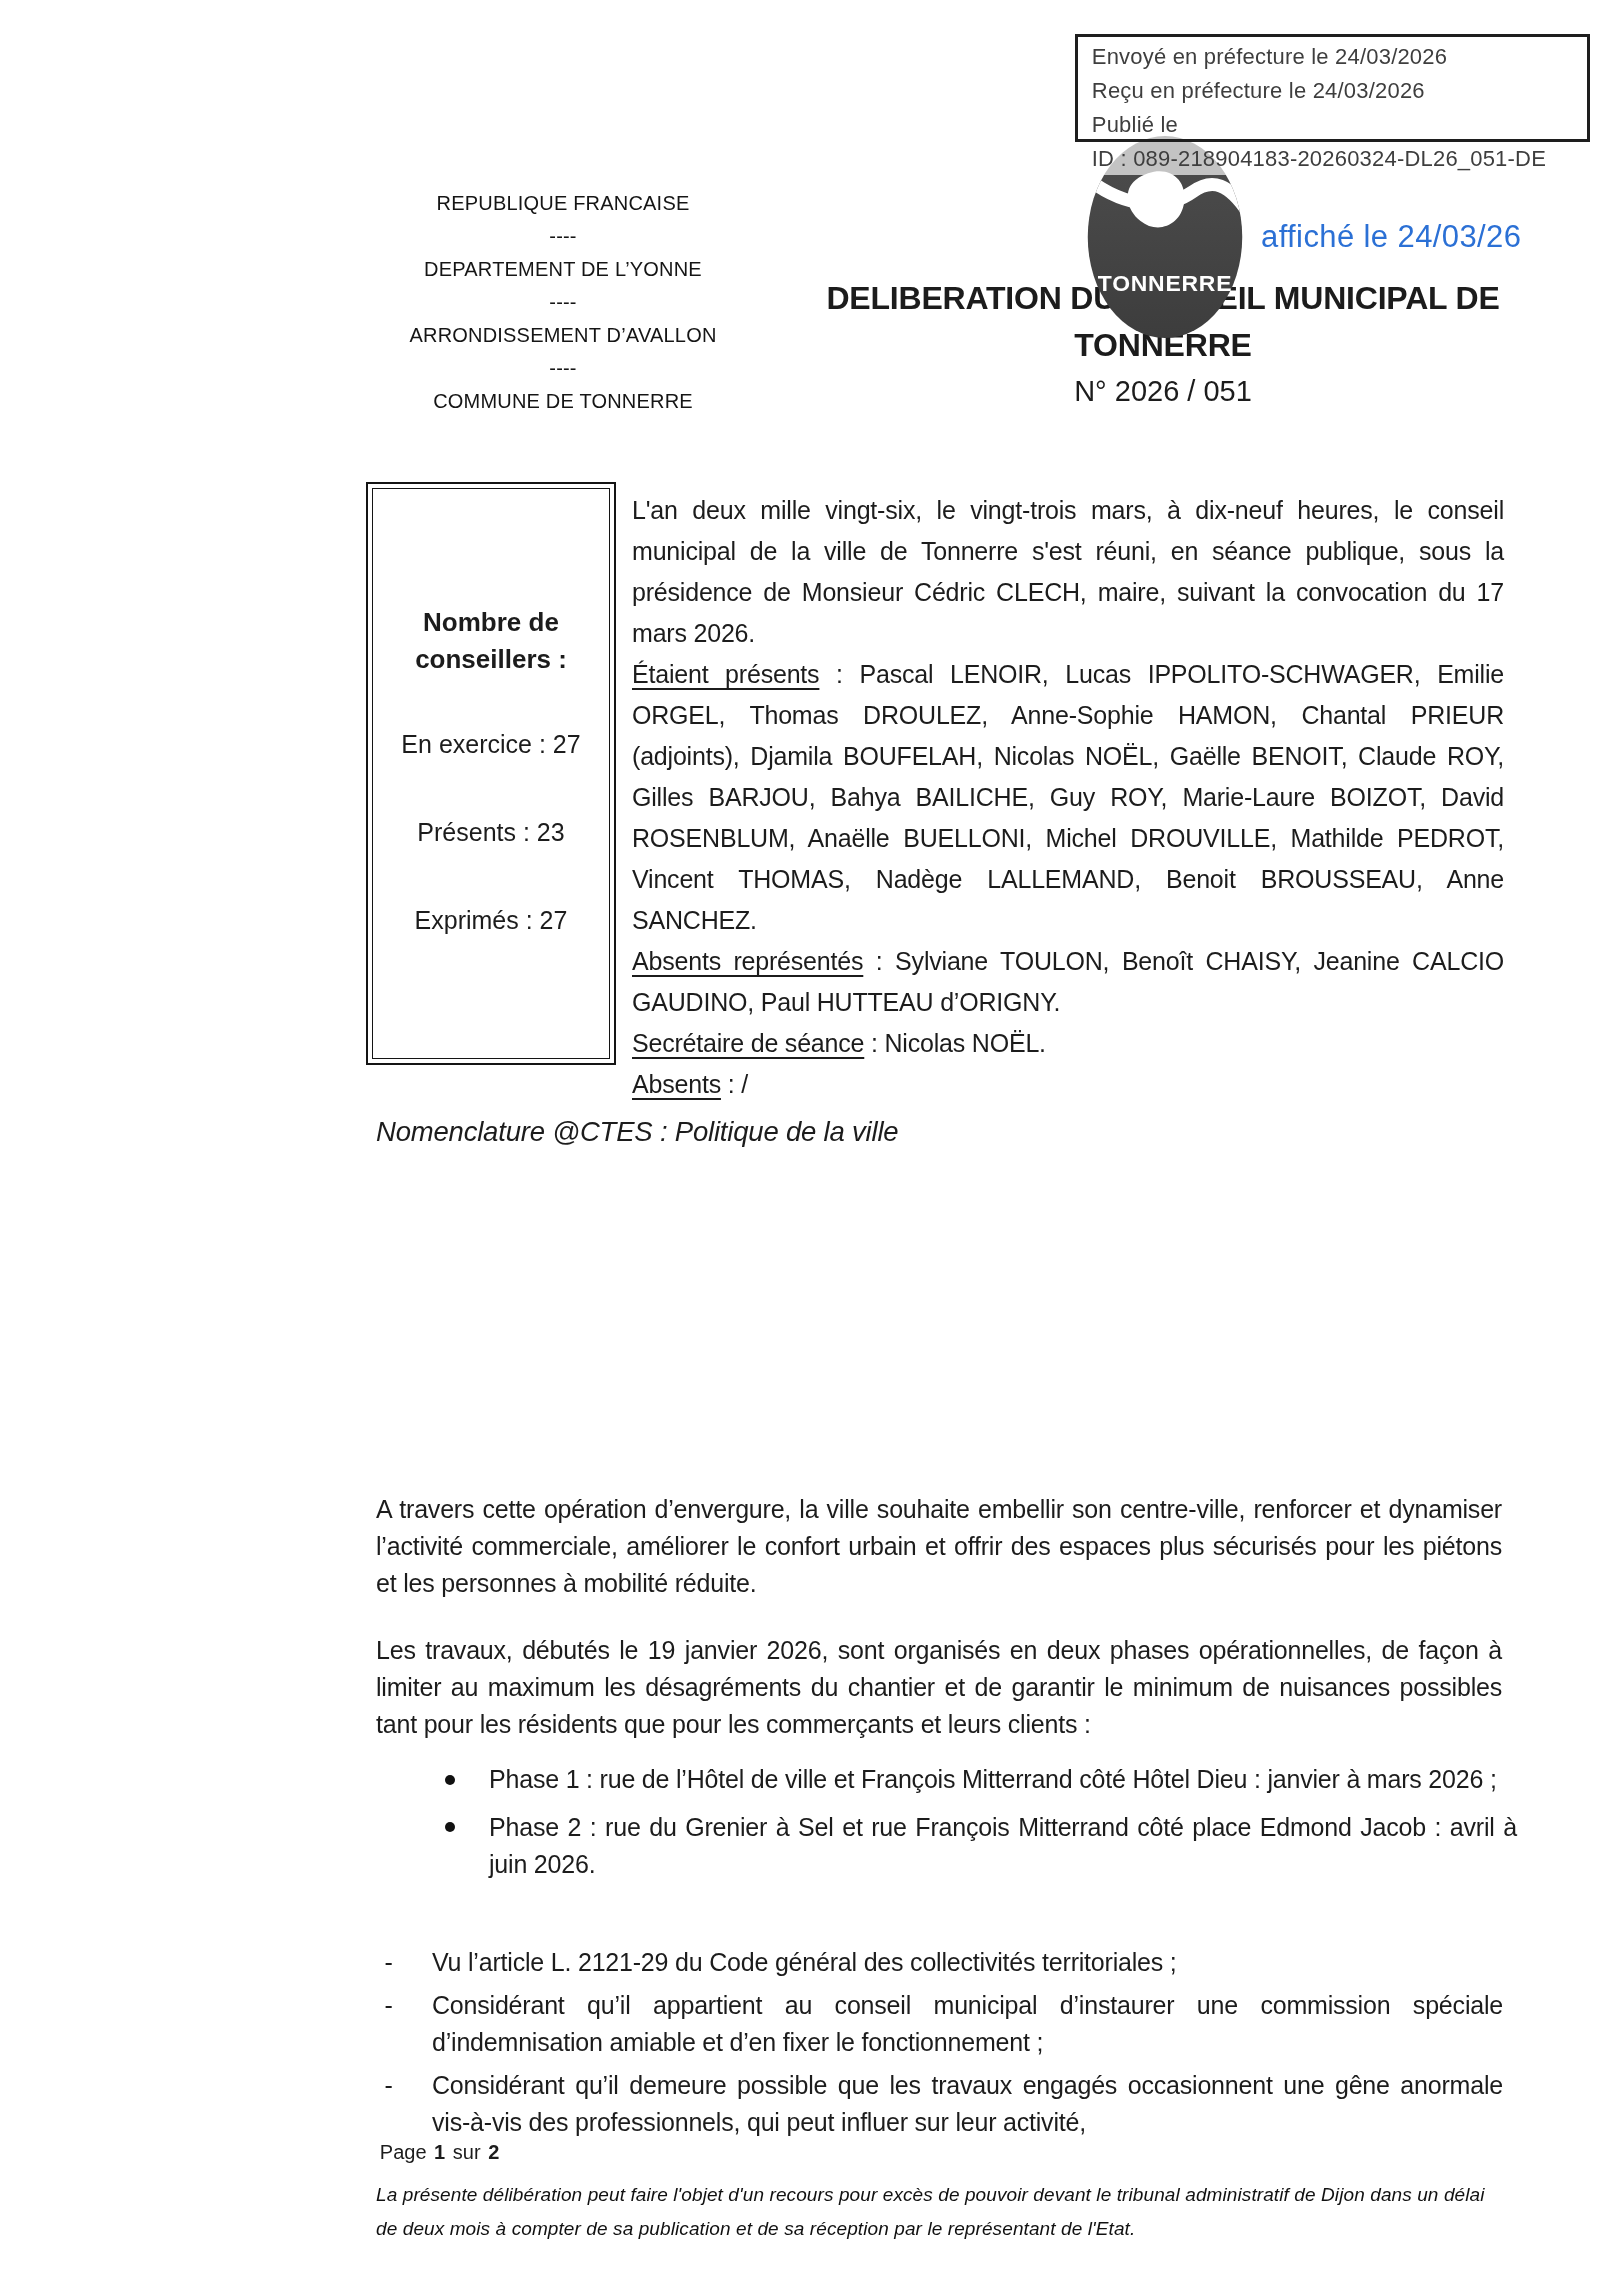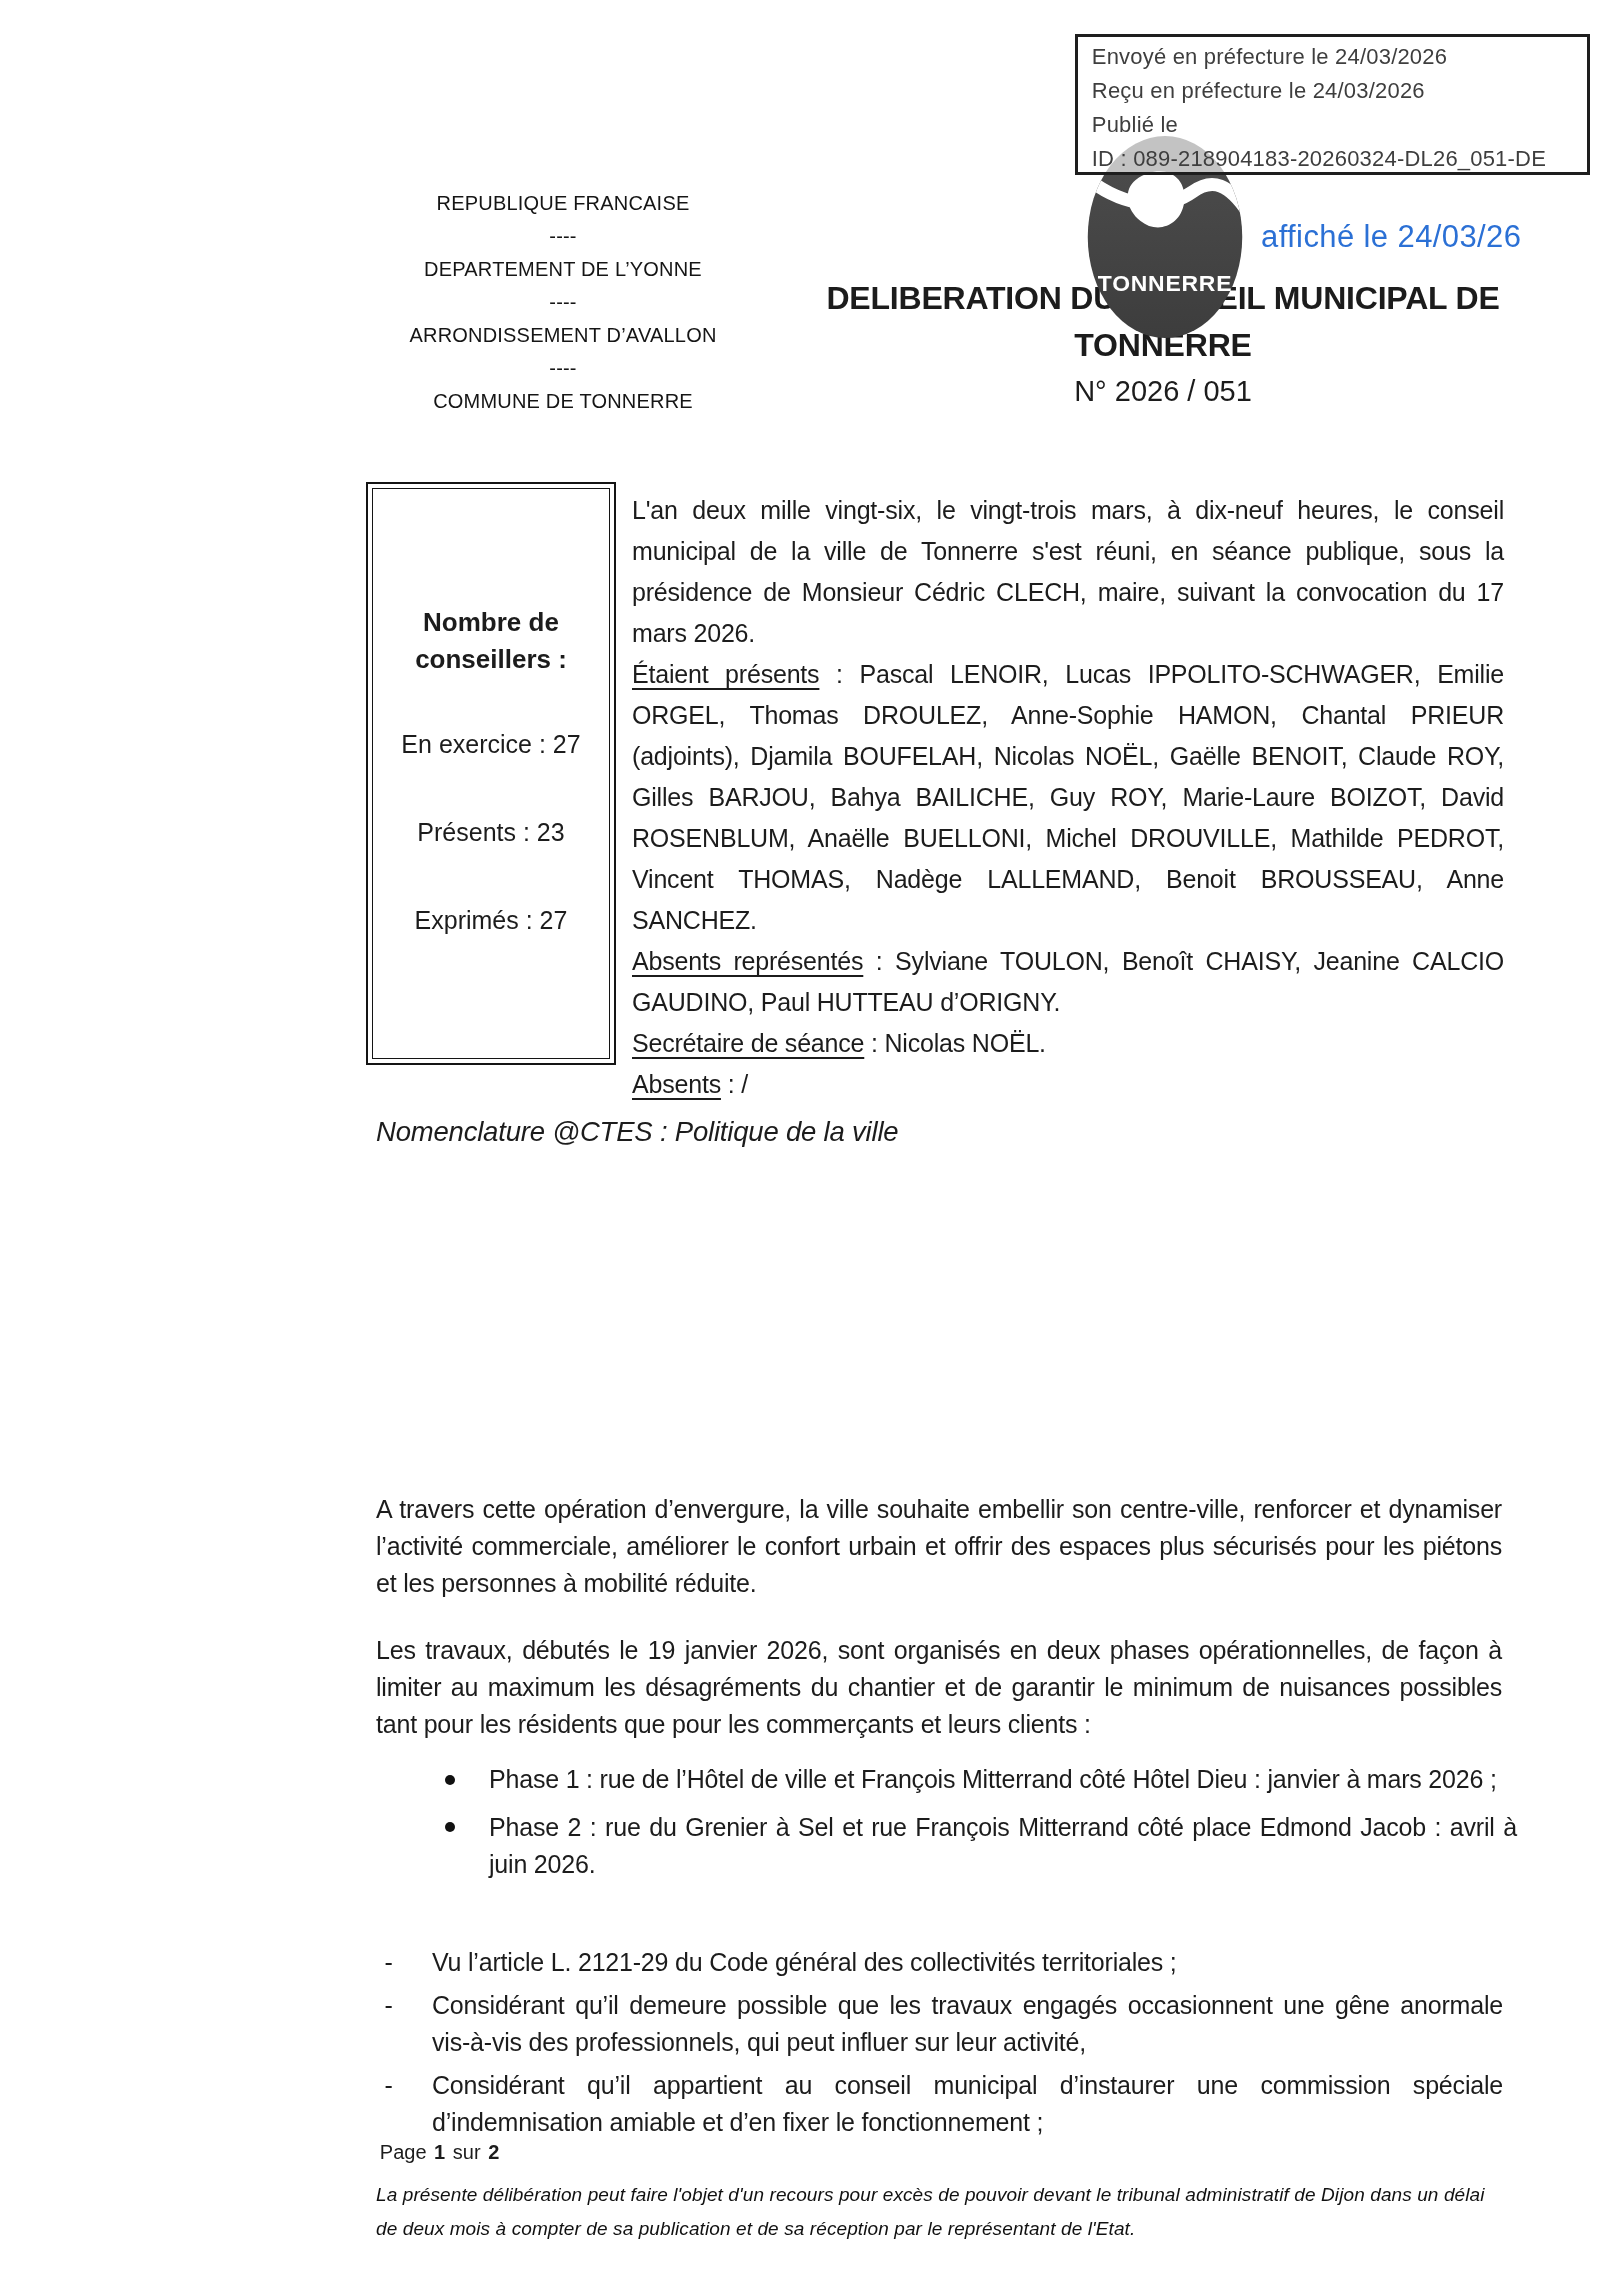--- a/index.html
+++ b/index.html
@@ -2,21 +2,21 @@
 <html lang="fr" style="font-size:12.2px"><head>
 <meta charset="utf-8">
 <style>
   html,body{margin:0;padding:0;background:#888;}
   .page{
     position:relative; width:1623px; height:2295px; background:#ffffff;
     font-family:"Liberation Sans", sans-serif; color:#1c1c1c; overflow:hidden;
   }
   
   .stamp-box{
-    position:absolute; left:1075px; top:34px; width:515px; height:141px;
+    position:absolute; left:1075px; top:34px; width:515px; height:108px;
     border:3.1px solid #1e1e1e; box-sizing:border-box; padding:3.1px 6.1px 0 13.8px;
     background:transparent; z-index:3;
   }
   .stamp-line{ font-size:22px; line-height:34px; color:#3e3e3e; letter-spacing:0.2px; white-space:nowrap;}
   
   .logo{ position:absolute; left:1087px; top:135px; width:156px; height:204px; z-index:2;}
   
   .posted{ position:absolute; left:1261px; top:219px; font-size:31px; letter-spacing:0.4px; z-index:4; white-space:nowrap;}
   
   .left-header{ position:absolute; left:383px; top:187px; width:360px; text-align:center;
@@ -142,22 +142,22 @@
   <div class="bodytext p2">A travers cette opération d’envergure, la ville souhaite embellir son centre-ville, renforcer et dynamiser l’activité commerciale, améliorer le confort urbain et offrir des espaces plus sécurisés pour les piétons et les personnes à mobilité réduite.</div>
   <div class="bodytext p3">Les travaux, débutés le 19 janvier 2026, sont organisés en deux phases opérationnelles, de façon à limiter au maximum les désagréments du chantier et de garantir le minimum de nuisances possibles tant pour les résidents que pour les commerçants et leurs clients :</div>
 
   <ul class="phases">
     <li>Phase 1 : rue de l’Hôtel de ville et François Mitterrand côté Hôtel Dieu : janvier à mars 2026 ;</li>
     <li>Phase 2 : rue du Grenier à Sel et rue François Mitterrand côté place Edmond Jacob : avril à juin 2026.</li>
   </ul>
 
   <ul class="considerations">
     <li>Vu l’article L. 2121-29 du Code général des collectivités territoriales ;</li>
+    <li>Considérant qu’il appartient au conseil municipal d’instaurer une commission spéciale d’indemnisation amiable et d’en fixer le fonctionnement ;</li>
     <li>Considérant qu’il demeure possible que les travaux engagés occasionnent une gêne anormale vis-à-vis des professionnels, qui peut influer sur leur activité,</li>
-    <li>Considérant qu’il appartient au conseil municipal d’instaurer une commission spéciale d’indemnisation amiable et d’en fixer le fonctionnement ;</li>
   </ul>
 
   <div class="page-num">
     <span>Page</span><span class="b">1</span><span>sur</span><span class="b">2</span>
   </div>
   <div class="notice">La présente délibération peut faire l'objet d'un recours pour excès de pouvoir devant le tribunal administratif de Dijon dans un délai de deux mois à compter de sa publication et de sa réception par le représentant de l'Etat.</div>
 
 </div>
 
 

